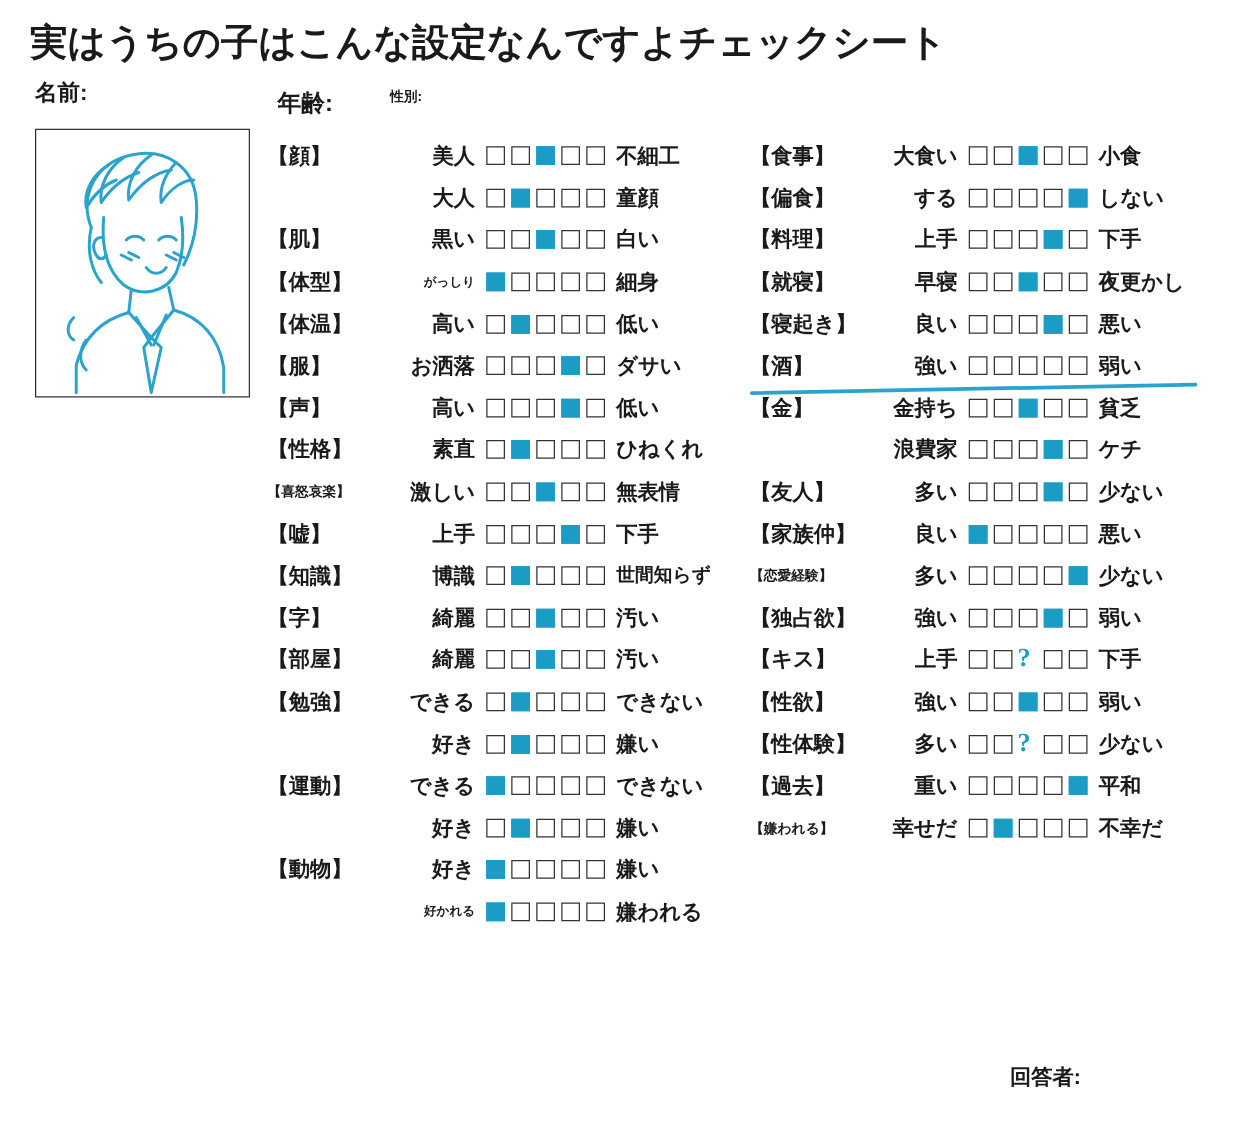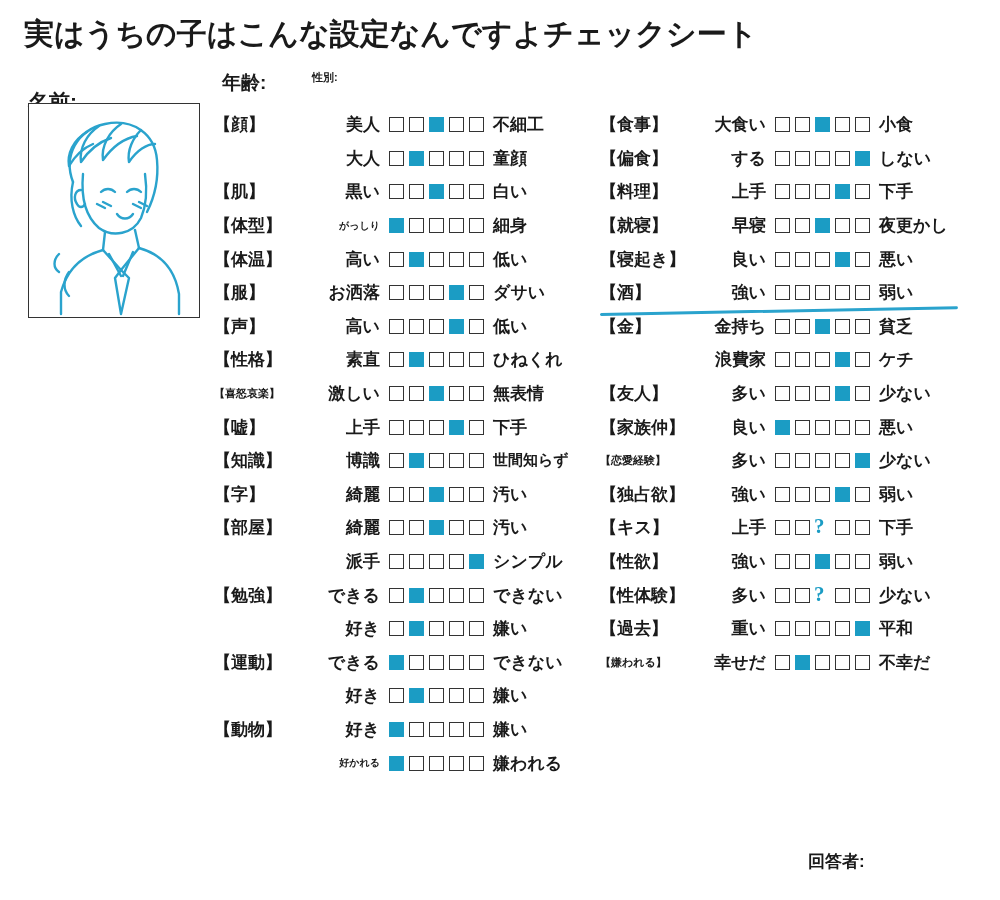--- a/index.html
+++ b/index.html
@@ -25,22 +25,22 @@
     left: 24px;
     top: 14px;
     font-size: 30px;
     font-weight: bold;
     letter-spacing: 0px;
     white-space: nowrap;
   }
   .label-name {
     position: absolute;
     left: 28px;
-    top: 88px;
-    font-size: 21px;
+    top: 62px;
+    font-size: 18px;
     font-weight: bold;
   }
   .label-age {
     position: absolute;
     left: 222px;
     top: 70px;
     font-size: 19px;
     font-weight: bold;
   }
   .label-sex {
@@ -359,32 +359,20 @@
         <div class="scale">
           <div class="bx"></div>
           <div class="bx"></div>
           <div class="bx on"></div>
           <div class="bx"></div>
           <div class="bx"></div>
         </div>
         <div class="right-lab">汚い</div>
       </div>
       <div class="row">
-        <div class="cat"></div>
-        <div class="left-lab">派手</div>
-        <div class="scale">
-          <div class="bx"></div>
-          <div class="bx"></div>
-          <div class="bx"></div>
-          <div class="bx"></div>
-          <div class="bx on"></div>
-        </div>
-        <div class="right-lab">シンプル</div>
-      </div>
-      <div class="row">
         <div class="cat">【勉強】</div>
         <div class="left-lab">できる</div>
         <div class="scale">
           <div class="bx"></div>
           <div class="bx on"></div>
           <div class="bx"></div>
           <div class="bx"></div>
           <div class="bx"></div>
         </div>
         <div class="right-lab">できない</div>

